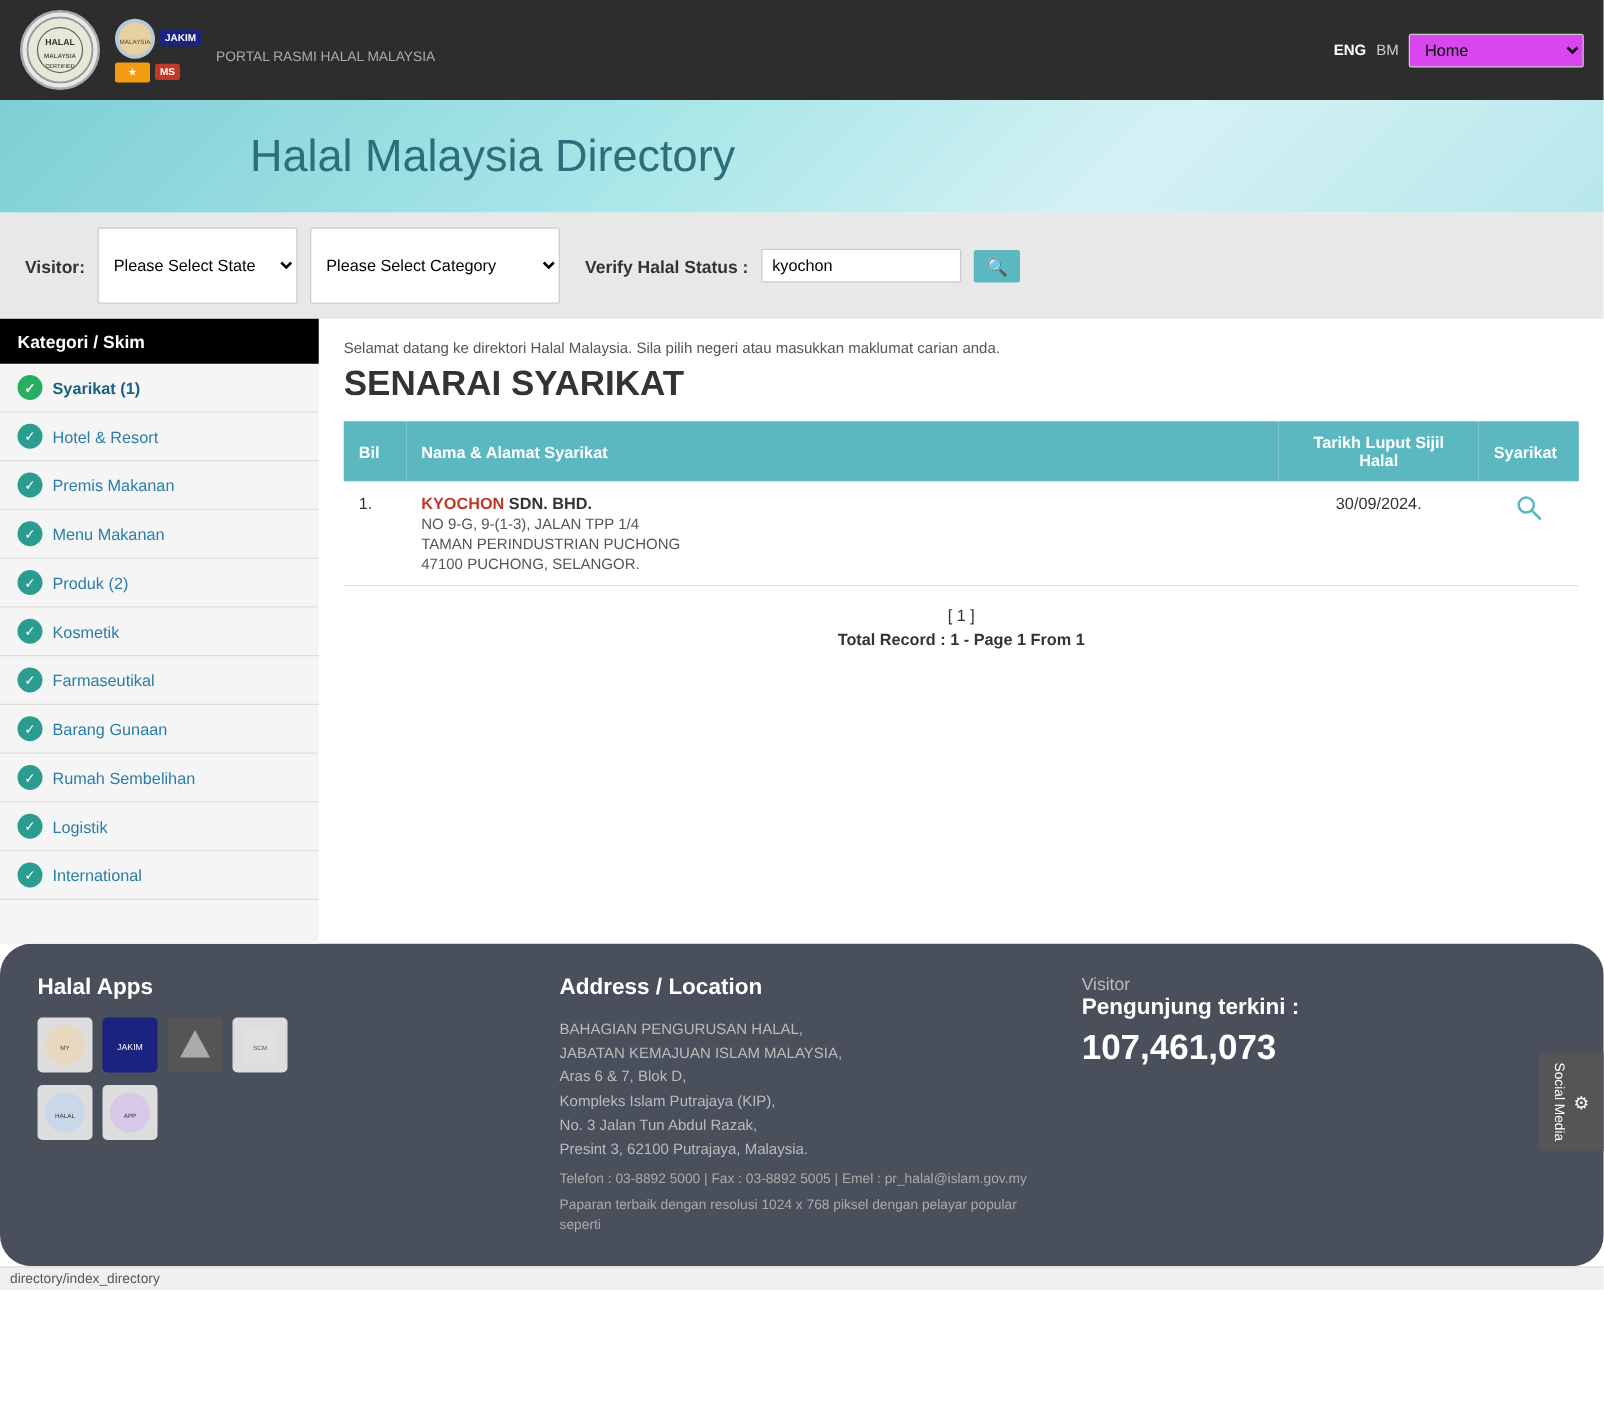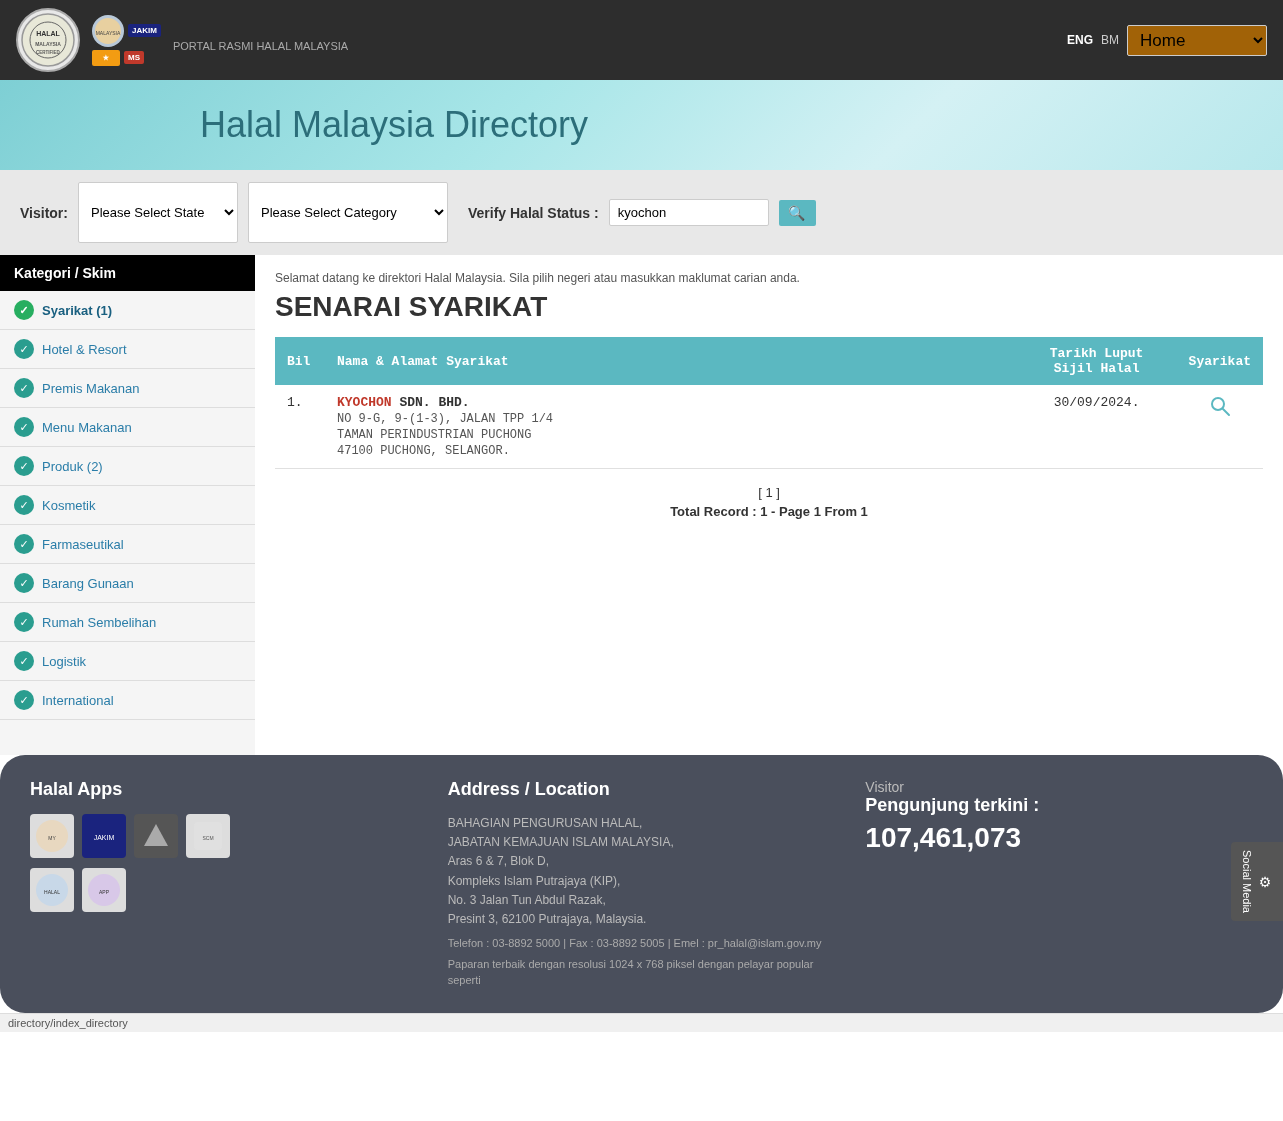--- a/index.html
+++ b/index.html
@@ -35,22 +35,22 @@
       color: #aaa; font-size: 11px; margin-top: 12px;
     }
     .header-lang-nav {
       display: flex; align-items: center; gap: 8px;
     }
     .lang-btn {
       color: #ccc; font-size: 12px; cursor: pointer;
     }
     .lang-btn.active { color: white; font-weight: bold; }
     .nav-select {
-      background: #a16207; border: 1px solid #ccc; padding: 4px 8px;
-      font-size: 17px; border-radius: 2px; cursor: pointer;
+      background: #d946ef; border: 1px solid #ccc; padding: 4px 8px;
+      font-size: 13px; border-radius: 2px; cursor: pointer;
       min-width: 140px;
     }
 
     
     .banner {
       background: linear-gradient(135deg, #7ecfd4 0%, #a8e6e8 40%, #d4f1f4 70%, #b8e8ec 100%);
       padding: 24px 16px 24px 200px;
       min-height: 90px;
       display: flex; align-items: center;
       position: relative;
@@ -112,21 +112,21 @@
     .results-area {
       flex: 1; padding: 16px 20px;
     }
     .welcome-text {
       font-size: 12px; color: #555; margin-bottom: 6px;
     }
     .senarai-title {
       font-size: 28px; color: #333; font-weight: bold; margin-bottom: 14px;
     }
     .results-table {
-      width: 100%; border-collapse: collapse; margin-bottom: 16px; font-family: Liberation Mono, monospace;
+      width: 100%; border-collapse: collapse; margin-bottom: 16px;
     }
     .results-table th {
       background: #5bb8c1; color: white; padding: 9px 12px;
       text-align: left; font-size: 13px;
     }
     .results-table td {
       padding: 10px 12px; border-bottom: 1px solid #e0e0e0;
       vertical-align: top; font-size: 13px;
     }
     .col-bil { width: 50px; }

